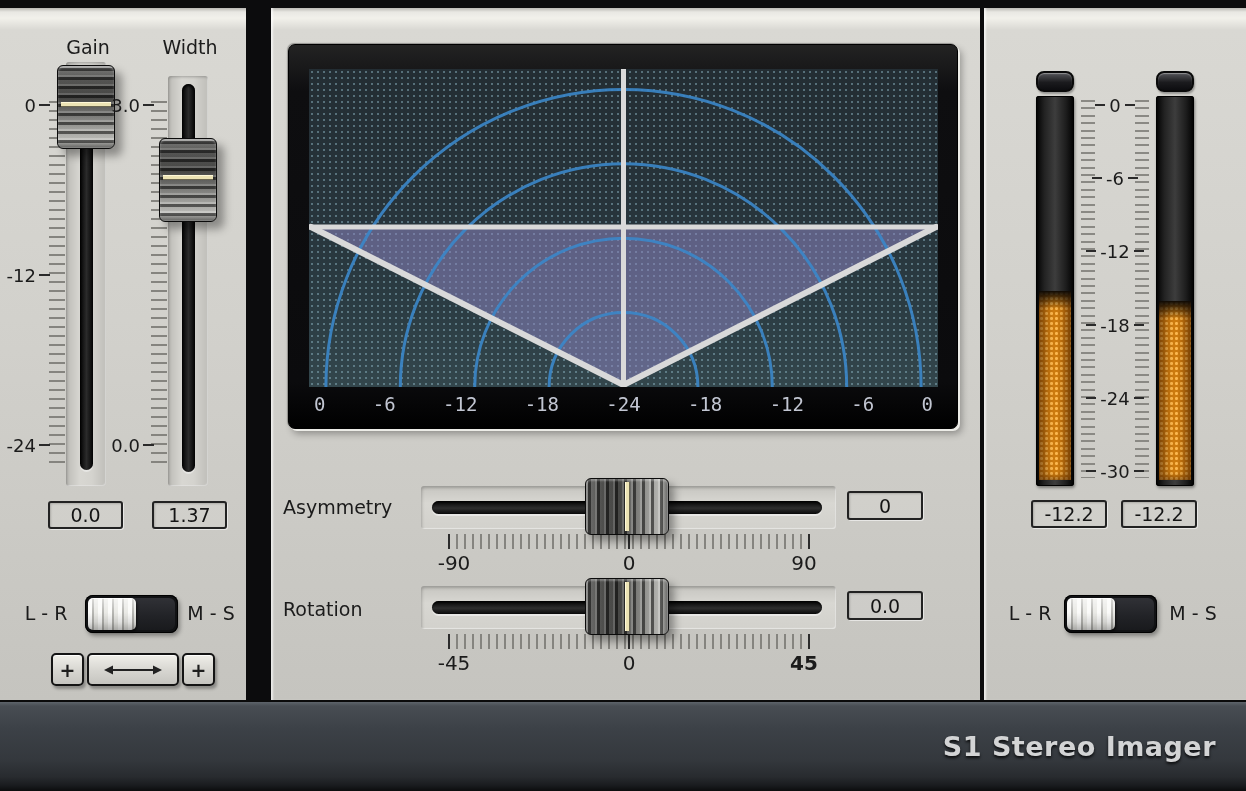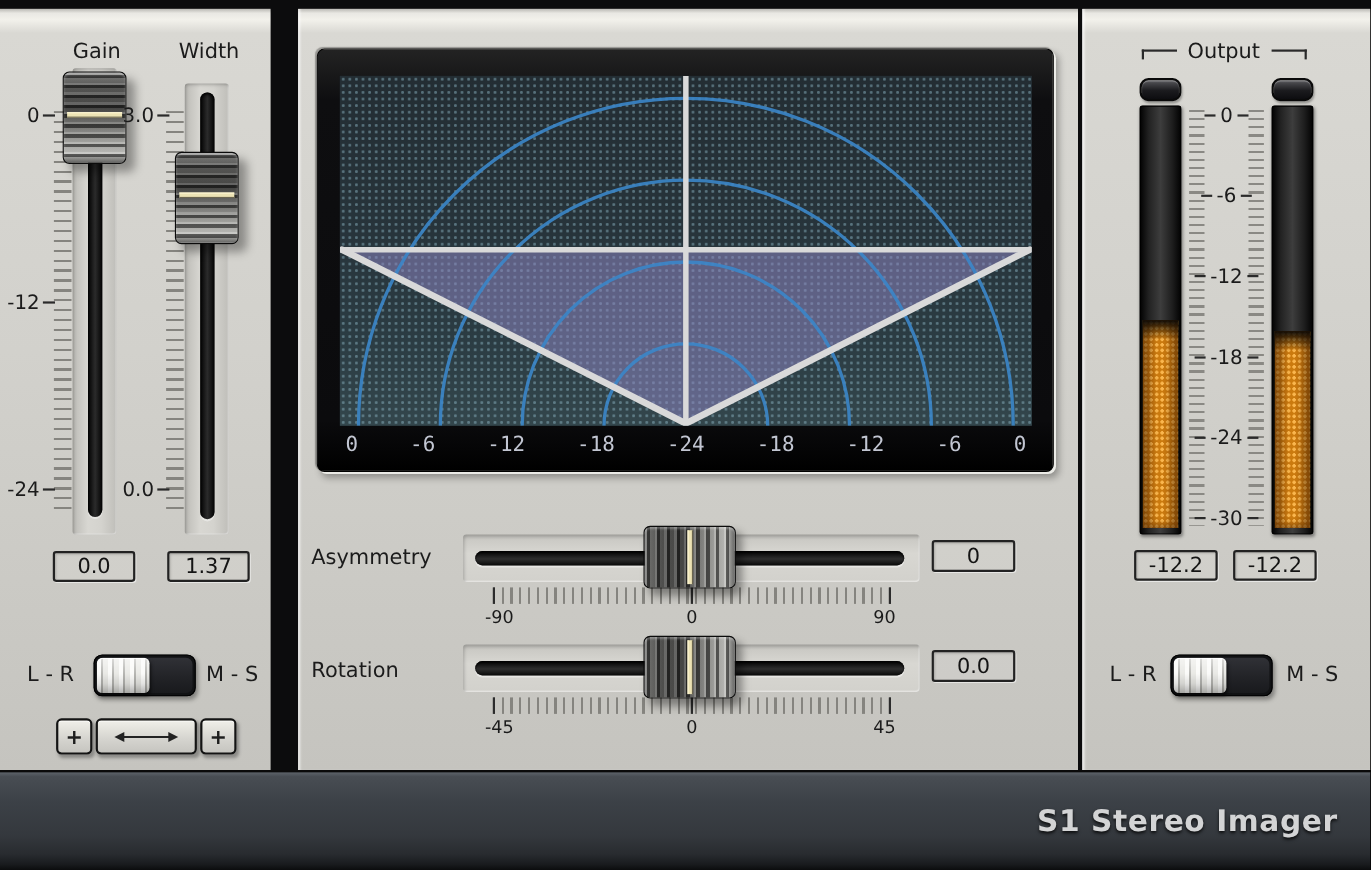--- a/index.html
+++ b/index.html
@@ -76,21 +76,21 @@
     background:repeating-linear-gradient(90deg,#85847f 0 2px,transparent 2px 8px); }
   .hticks .tall { position:absolute; top:0; width:2px; height:15px; background:#2c2c2c; }
   .hknob { position:absolute; border-radius:6px; border:1px solid #0b0b0b;
     background:
       repeating-linear-gradient(90deg, rgba(255,255,255,0.20) 0 2px, rgba(10,10,10,0.55) 2px 5px, rgba(150,150,150,0.12) 5px 9px),
       linear-gradient(90deg,#6f6f6d 0%,#454543 20%,#3b3b39 42%,#6f6f6c 58%,#a5a5a1 80%,#bdbdb9 91%,#5b5b59 100%);
     box-shadow:5px 6px 8px rgba(0,0,0,0.38), inset 0 2px 2px rgba(255,255,255,0.28); }
   .hknob .cream { position:absolute; top:3px; bottom:3px; left:calc(50% - 2px); width:5px;
     background:#ece3b4; border-left:1px solid #fff8d8; border-right:1px solid #6b6650; }
   .hscale { position:absolute; height:20px; }
-  .hscale span { position:absolute; transform:translateX(-50%); font-size:16px; color:#1b1b1b; }
+  .hscale span { position:absolute; transform:translateX(-50%); font-size:20px; color:#1b1b1b; }
 
   
   .toggle { position:absolute; border-radius:8px; background:#111214;
     box-shadow:2px 3px 4px rgba(0,0,0,0.35), inset 0 0 0 1px #000; }
   .toggle .well { position:absolute; inset:3px; border-radius:6px;
     background:linear-gradient(180deg,#303136,#212226 60%,#191a1d); }
   .toggle .handle { position:absolute; left:3px; top:3px; bottom:3px; width:52%; border-radius:5px;
     background:
       linear-gradient(180deg, rgba(255,255,255,0.55), rgba(255,255,255,0.05) 45%, rgba(0,0,0,0.10) 75%, rgba(0,0,0,0.28)),
       repeating-linear-gradient(90deg,#fafaf8 0 4px,#b2b2ae 4px 6px,#e8e8e4 6px 10px);
@@ -261,34 +261,29 @@
     <div class="hstrip" style="left:150px; top:578px; width:415px; height:43px;"></div>
     <div class="htrack" style="left:161px; top:593px; width:390px; height:13px;"></div>
     <div class="hticks" style="left:177px; top:626px; width:362px; height:15px;">
       <div class="tall" style="left:0;"></div>
         <div class="tall" style="left:180px;"></div>
         <div class="tall" style="right:0;"></div>
     </div>
     <div class="hscale" style="left:177px; top:643px; width:362px;">
       <span style="left:6px;">-45</span>
       <span style="left:181px;">0</span>
-      <span style="left:356px;">45</span>
+      <span style="left:356px;font-weight:bold;">45</span>
     </div>
     <div class="hknob" style="left:314px; top:570px; width:84px; height:57px;">
         <div class="cream"></div>
       </div>
     <div class="valbox" style="left:576px; top:583px; width:76px; height:29px;">0.0</div>
   </div>
 
   <div class="panel lit" id="right-panel">
-    <div class="bheader" style="left:36px; top:30px; width:185px;">
-      <div class="br l" style="width:32px;"></div>
-      <div class="txt">Output</div>
-      <div class="br r" style="width:32px;"></div>
-    </div>
 
     <div class="clipled" style="left:52px; top:63px;"></div>
     <div class="clipled" style="left:172px; top:63px;"></div>
 
     <div class="meter" style="left:52px; top:88px;">
       <div class="orange" style="top:195px;"></div>
     </div>
     <div class="meter" style="left:172px; top:88px;">
       <div class="orange" style="top:205px;"></div>
     </div>

